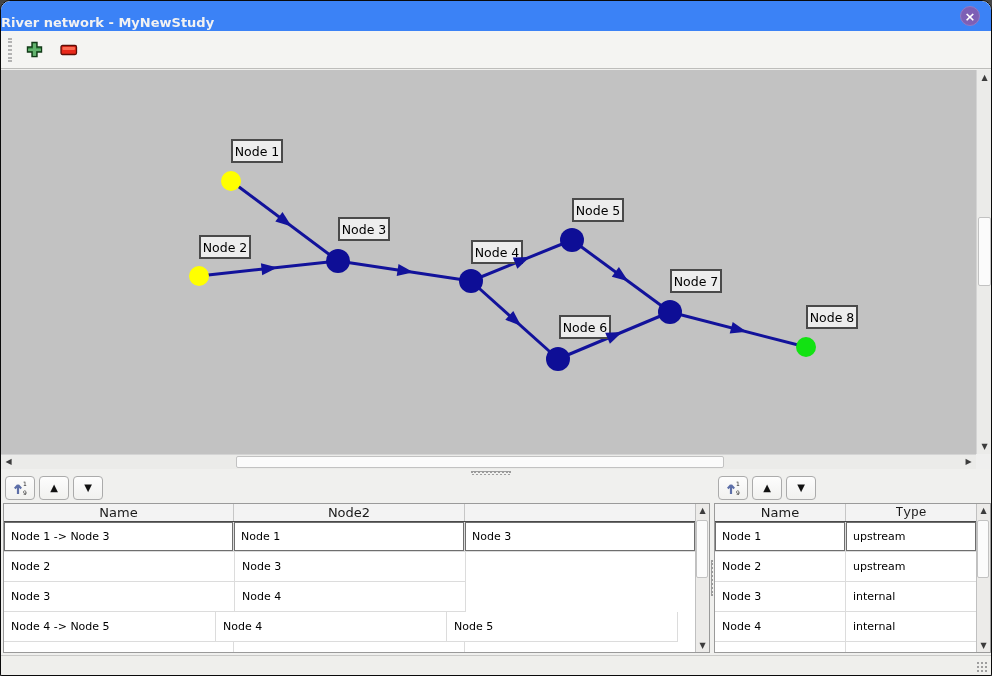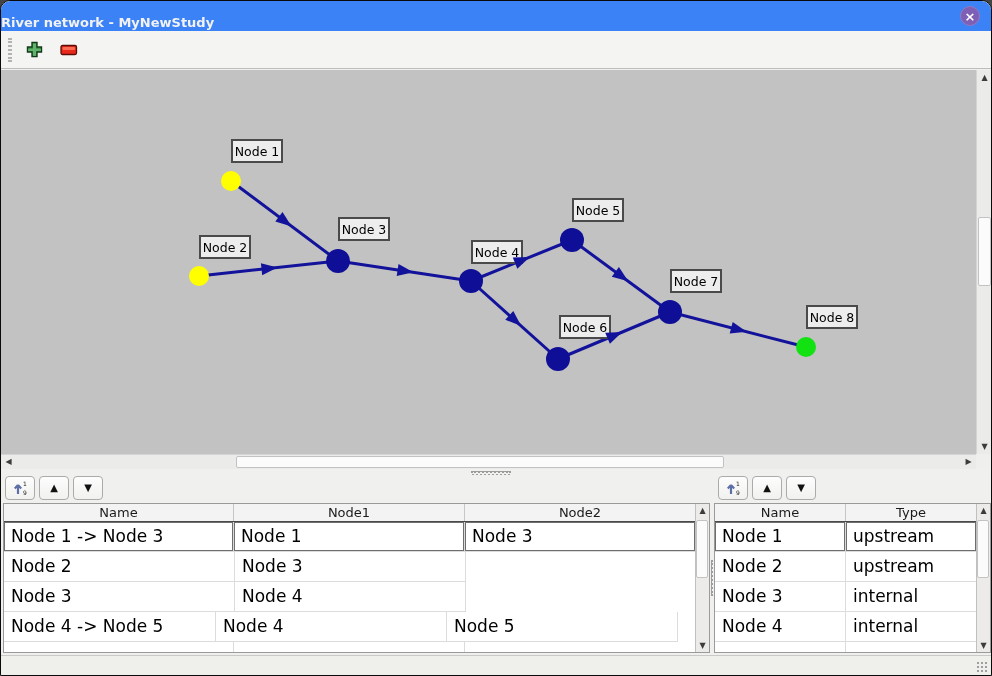--- a/index.html
+++ b/index.html
@@ -52,21 +52,21 @@
               border:1px solid #ababab; border-radius:4px; display:flex; align-items:center; justify-content:center; }
   .mini-btn:first-child { margin-left:4px; }
   .tri { font-size:10px; color:#111; line-height:1; }
 
   .table-frame { position:absolute; top:28px; height:150px; background:#fff; border:1px solid #9a9a9a; overflow:hidden; }
   .tf-left { left:2px; width:707px; }
   .tf-right { left:0; width:277px; }
   .thead { display:flex; height:18px; background:#f3f3f3; border-bottom:1px solid #4a4a4a;align-items:center; }
   .th { font-size:13px; color:#1a1a1a; text-align:center; line-height:17px; border-right:1px solid #c6c6c6; overflow:hidden; }
   .trow { display:flex; height:30px; background:#fff; }
-  .td { font-size:17px; color:#000; line-height:29px; padding-left:7px; border-right:1px solid #dcdcdc;
+  .td { font-size:11px; color:#000; line-height:29px; padding-left:7px; border-right:1px solid #dcdcdc;
         border-bottom:1px solid #dcdcdc; white-space:nowrap; overflow:hidden; }
   .trow.current .td { box-shadow: inset 0 0 0 1px #6e6e6e; }
   .tscroll { position:absolute; right:0; top:0; width:14px; height:100%; background:#ecebe9; border-left:1px solid #c0c0c0; }
   .tscroll .up { top:0; left:0; } .tscroll .down { bottom:0; left:0; }
   .tscroll .sb-thumb { left:0; width:12px; top:16px; height:58px; }
 
   
   .statusbar { position:absolute; left:0; top:654px; width:100%; height:21px; background:#efefec; border-top:1px solid #c9c9c7; }
   .grip { position:absolute; right:3px; bottom:3px; width:12px; height:12px;
           background-image:radial-gradient(#9e9e9e 1px, transparent 1.2px); background-size:4px 4px; }
@@ -173,21 +173,20 @@
       <span class="mini-btn">
           <span class="tri">▲</span>
         </span>
       <span class="mini-btn">
           <span class="tri">▼</span>
         </span>
     </div>
     <div class="table-frame tf-left">
         <div class="thead">
           <div class="th" style="width: 230px;">Name</div>
-          <div class="th" style="width: 231px;">Node1</div>
           <div class="th" style="width: 231px;">Node2</div>
         </div>
       <div class="trow current">
           <div class="td" style="width: 230px;">Node 1 -&gt; Node 3</div>
           <div class="td" style="width: 231px;">Node 1</div>
           <div class="td" style="width: 231px;">Node 3</div>
         </div>
         <div class="trow">
           <div class="td" style="width: 231px;">Node 2</div>
           <div class="td" style="width: 231px;">Node 3</div>
@@ -230,21 +229,21 @@
       <span class="mini-btn">
           <span class="tri">▲</span>
         </span>
       <span class="mini-btn">
           <span class="tri">▼</span>
         </span>
     </div>
     <div class="table-frame tf-right">
         <div class="thead">
           <div class="th" style="width: 131px;">Name</div>
-          <div class="th" style="width: 131px;">Type</div>
+          <div class="th" style="width: 131px; font-family: Liberation Mono, monospace;">Type</div>
         </div>
       <div class="trow current">
           <div class="td" style="width: 131px;">Node 1</div>
           <div class="td" style="width: 131px;">upstream</div>
         </div>
         <div class="trow">
           <div class="td" style="width: 131px;">Node 2</div>
           <div class="td" style="width: 131px;">upstream</div>
         </div>
         <div class="trow">

